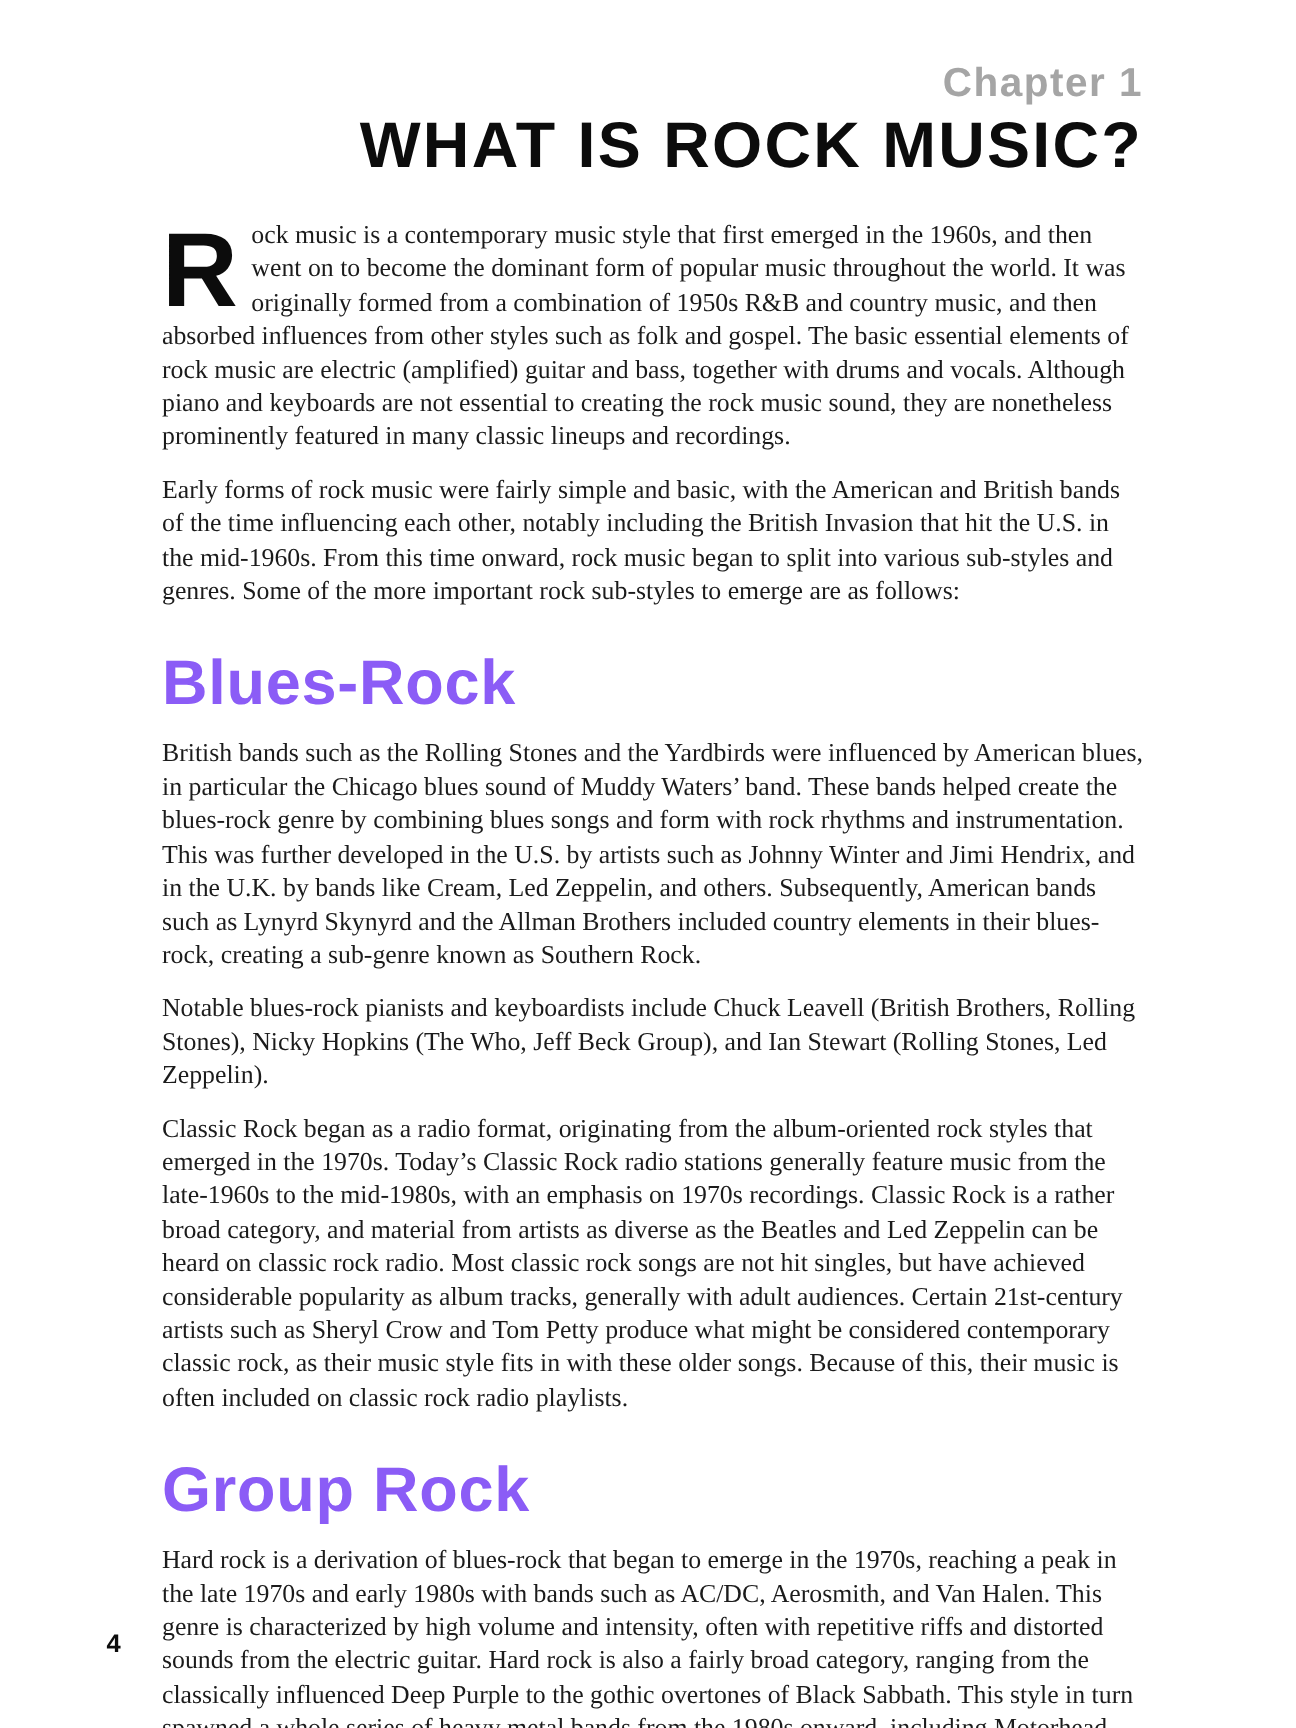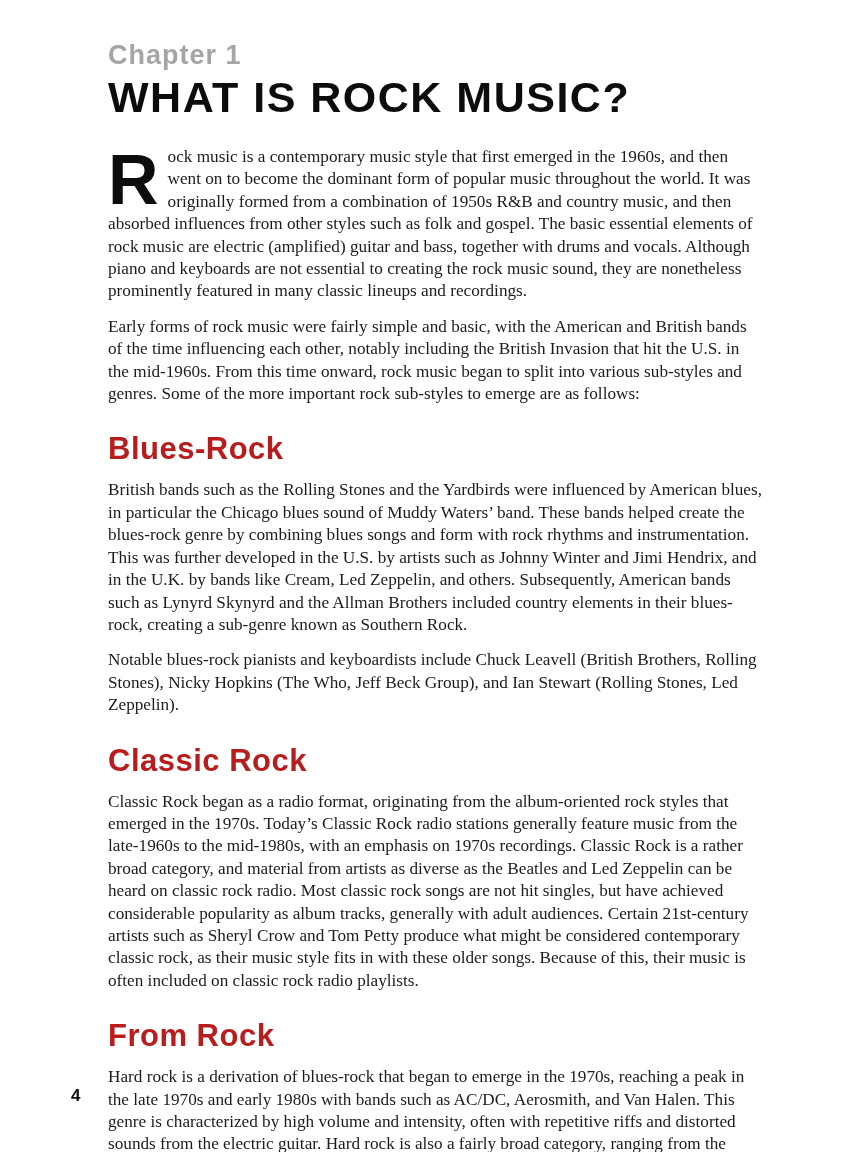--- a/index.html
+++ b/index.html
@@ -13,30 +13,30 @@
     height: 1152px;
     background: #ffffff;
     overflow: hidden;
     font-family: "Liberation Serif", serif;
     color: #1b1b1b;
   }
   .content {
     padding: 40px 102px 0 108px;
   }
   .chapter-label {
-    text-align: left;
+    text-align: right;
     font-family: "Liberation Sans", sans-serif;
     font-weight: bold;
     font-size: 27px;
     letter-spacing: 1px;
     color: #a5a5a5;
     margin: 0 0 2px 0;
   }
   .page-title {
-    text-align: left;
+    text-align: right;
     font-family: "Liberation Sans", sans-serif;
     font-weight: bold;
     font-size: 43px;
     letter-spacing: 1.5px;
     color: #0c0c0c;
     margin: 0 0 24px 0;
   }
   p.body-para {
     font-size: 17.2px;
     line-height: 22.4px;
@@ -48,23 +48,23 @@
     font-family: "Liberation Sans", sans-serif;
     font-weight: bold;
     font-size: 70px;
     line-height: 56px;
     padding: 6px 9px 0 0;
     color: #0c0c0c;
   }
   .section-heading {
     font-family: "Liberation Sans", sans-serif;
     font-weight: bold;
-    font-size: 31px;
+    font-size: 42px;
     letter-spacing: 0.5px;
-    color: #b91c1c;
+    color: #8b5cf6;
     margin: 26px 0 12px 0;
   }
   .page-number {
     position: absolute;
     left: 71px;
     bottom: 46px;
     font-family: "Liberation Sans", sans-serif;
     font-weight: bold;
     font-size: 17px;
     color: #0c0c0c;
@@ -86,26 +86,25 @@
 
     <p class="body-para">Early forms of rock music were fairly simple and basic, with the American and British bands of the time influencing each other, notably including the British Invasion that hit the U.S. in the mid-1960s. From this time onward, rock music began to split into various sub-styles and genres. Some of the more important rock sub-styles to emerge are as follows:</p>
 
     <div class="section">
       <h2 class="section-heading">Blues-Rock</h2>
       <p class="body-para">British bands such as the Rolling Stones and the Yardbirds were influenced by American blues, in particular the Chicago blues sound of Muddy Waters’ band. These bands helped create the blues-rock genre by combining blues songs and form with rock rhythms and instrumentation. This was further developed in the U.S. by artists such as Johnny Winter and Jimi Hendrix, and in the U.K. by bands like Cream, Led Zeppelin, and others. Subsequently, American bands such as Lynyrd Skynyrd and the Allman Brothers included country elements in their blues-rock, creating a sub-genre known as Southern Rock.</p>
       <p class="body-para">Notable blues-rock pianists and keyboardists include Chuck Leavell (British Brothers, Rolling Stones), Nicky Hopkins (The Who, Jeff Beck Group), and Ian Stewart (Rolling Stones, Led Zeppelin).</p>
     </div>
 
     <div class="section">
-      <h2 class="section-heading">Classic Rock</h2>
       <p class="body-para">Classic Rock began as a radio format, originating from the album-oriented rock styles that emerged in the 1970s. Today’s Classic Rock radio stations generally feature music from the late-1960s to the mid-1980s, with an emphasis on 1970s recordings. Classic Rock is a rather broad category, and material from artists as diverse as the Beatles and Led Zeppelin can be heard on classic rock radio. Most classic rock songs are not hit singles, but have achieved considerable popularity as album tracks, generally with adult audiences. Certain 21st-century artists such as Sheryl Crow and Tom Petty produce what might be considered contemporary classic rock, as their music style fits in with these older songs. Because of this, their music is often included on classic rock radio playlists.</p>
     </div>
 
     <div class="section">
-      <h2 class="section-heading">From Rock</h2>
+      <h2 class="section-heading">Group Rock</h2>
       <p class="body-para">Hard rock is a derivation of blues-rock that began to emerge in the 1970s, reaching a peak in the late 1970s and early 1980s with bands such as AC/DC, Aerosmith, and Van Halen. This genre is characterized by high volume and intensity, often with repetitive riffs and distorted sounds from the electric guitar. Hard rock is also a fairly broad category, ranging from the classically influenced Deep Purple to the gothic overtones of Black Sabbath. This style in turn spawned a whole series of heavy metal bands from the 1980s onward, including Motorhead, Blue Oyster Cult, and Def Leppard.</p>
 
     </div>
 
   </div>
 
   <div class="page-number">4</div>
 </div>
 
 </body></html>

